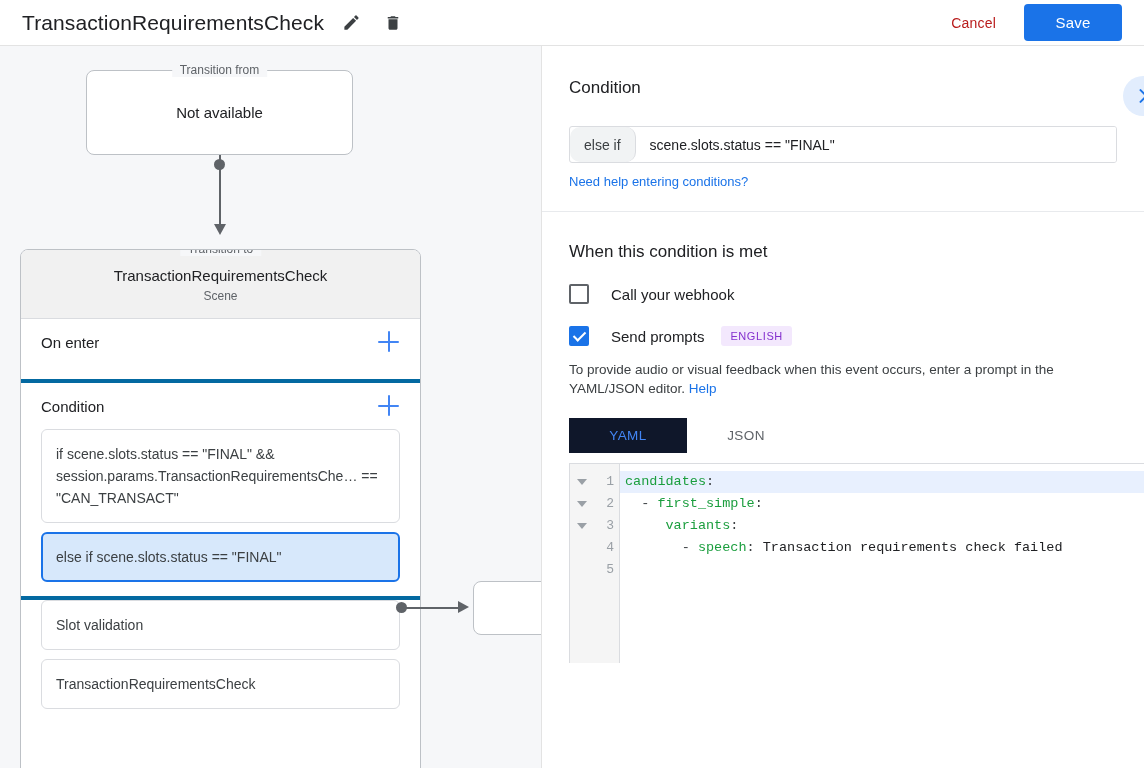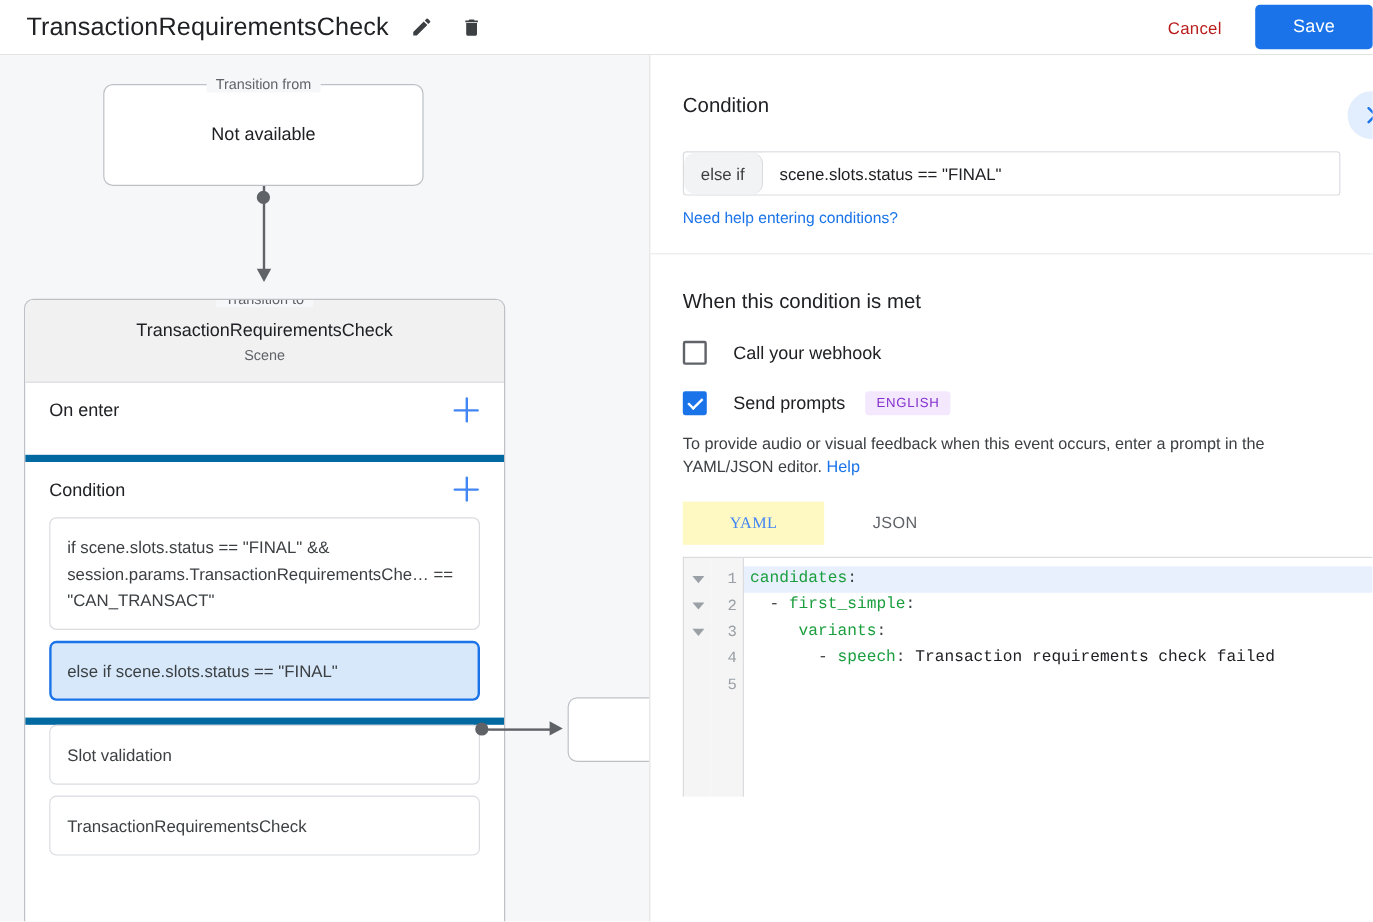--- a/index.html
+++ b/index.html
@@ -31,21 +31,21 @@
   }
   .hdr-icon-btn svg { display: block; }
   .header-spacer { flex: 1 1 auto; }
   .cancel-btn {
     font-size: 14px; font-weight: 500; color: #b91c1c;
     letter-spacing: .2px; cursor: pointer;
     padding: 8px 10px; border-radius: 4px; background: none; border: none;
     font-family: inherit;
   }
   .save-btn {
-    margin-left: 18px; 
+    margin-left: 18px; margin-right: 22px;
     background: #1a73e8; color: #fff;
     border: none; border-radius: 4px;
     height: 37px; min-width: 98px; padding: 0 22px;
     font-size: 15px; font-weight: 500; letter-spacing: .2px;
     cursor: pointer; font-family: inherit;
   }
 
   
   .graph-pane {
     position: absolute; left: 0; top: 46px;
@@ -92,21 +92,21 @@
     left: 20px; top: 203px; width: 401px; height: 530px;
     background: #ffffff; overflow: hidden;
   }
   .scene-head {
     background: #f1f1f1; padding: 17px 0 15px;
     text-align: center; border-bottom: 1px solid #dadce0;
   }
   .scene-head .scene-name { font-size: 15px; color: #202124; }
   .scene-head .scene-sub { font-size: 12px; color: #5f6368; margin-top: 5px; }
 
-  .section { border-bottom: 6px solid #0369a1; padding: 0 0 14px 0; }
+  .section { border-bottom: 4px solid #0369a1; padding: 0 0 14px 0; }
   .section:last-child { border-bottom: none; }
   .section-head {
     display: flex; align-items: center; justify-content: space-between;
     height: 46px; padding: 0 20px 0 20px;
   }
   .section-title { font-size: 15px; color: #202124; }
   .plus-btn {
     width: 22px; height: 22px; position: relative; cursor: pointer;
   }
   .plus-btn:before, .plus-btn:after {
@@ -222,21 +222,21 @@
     max-width: 552px;
   }
   .help-text a { color: #1a73e8; text-decoration: none; }
 
   .tabs { display: flex; margin-top: 20px; }
   .tab {
     font-size: 13.5px; font-weight: 500; letter-spacing: .4px;
     padding: 10px 0; width: 118px; text-align: center;
     color: #5f6368; cursor: pointer; background: #fff;
   }
-  .tab.active { color: #4285f4; background: #fef9c3; font-family: Liberation Serif, serif; }
+  .tab.active { color: #4285f4; background: #0f172a; }
 
   .editor {
     margin-top: 10px; margin-left: 0; margin-right: -27px;
     border-top: 1px solid #dadce0; border-left: 1px solid #dadce0;
     display: flex; height: 200px; background: #fff; overflow: hidden;
     font-family: "Liberation Mono", "DejaVu Sans Mono", monospace;
   }
   .fold-gutter {
     width: 23px; background: #f5f5f5; padding-top: 7px;
     border-right: none; flex: 0 0 auto;

